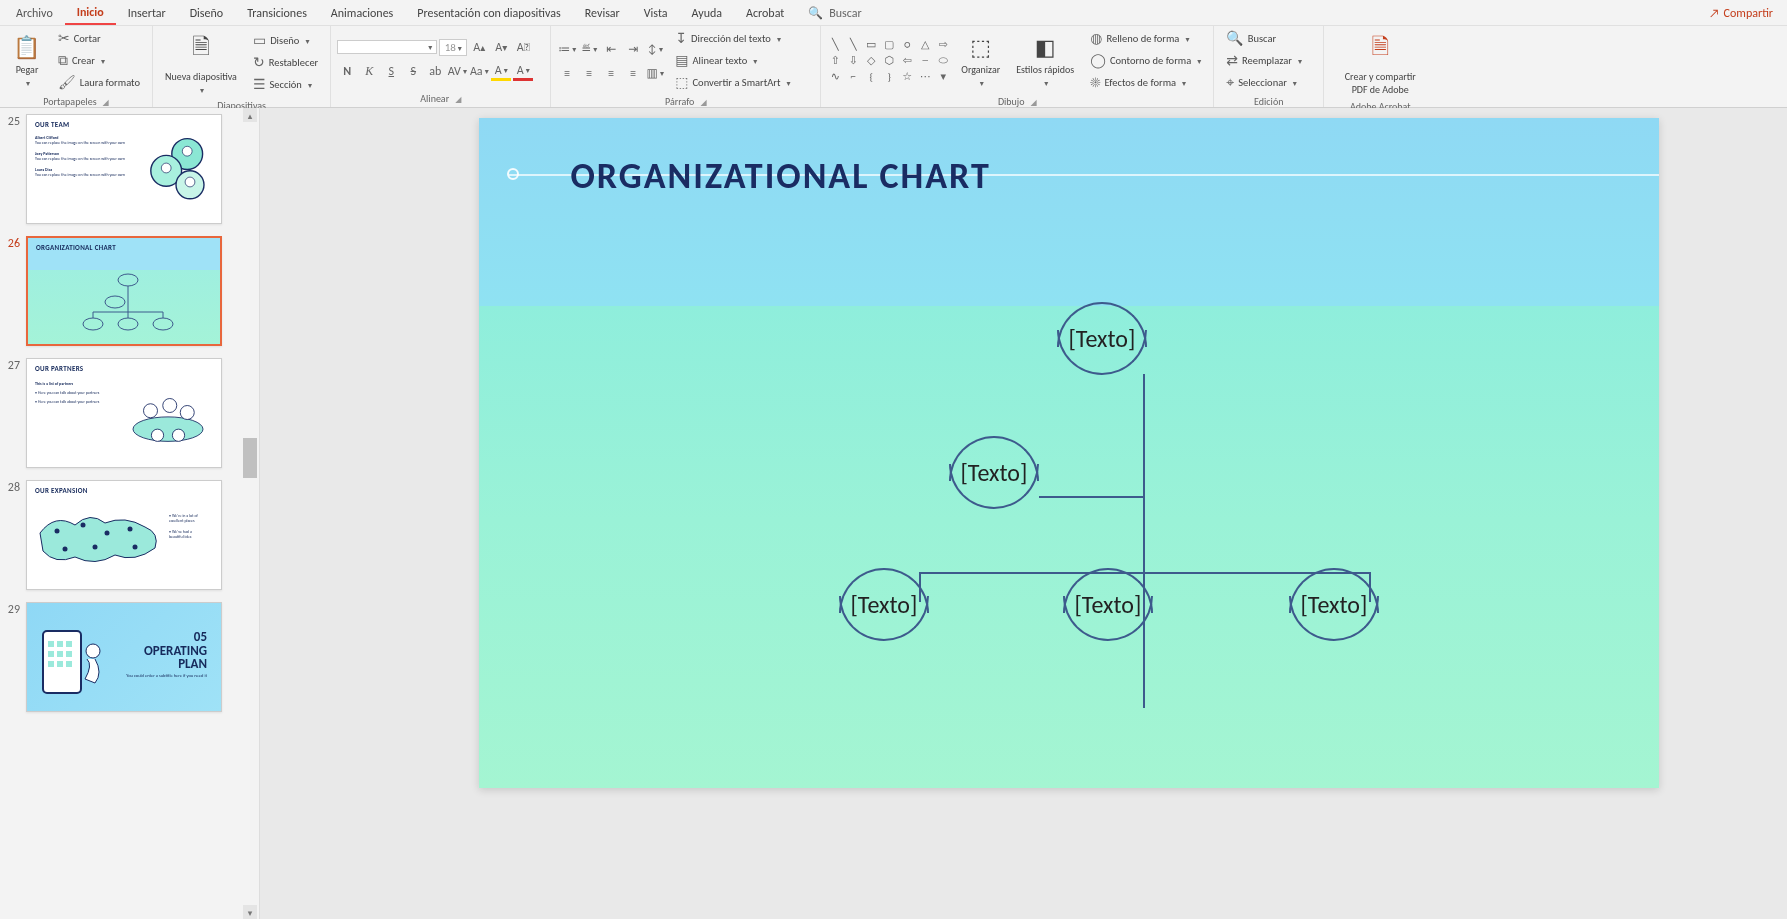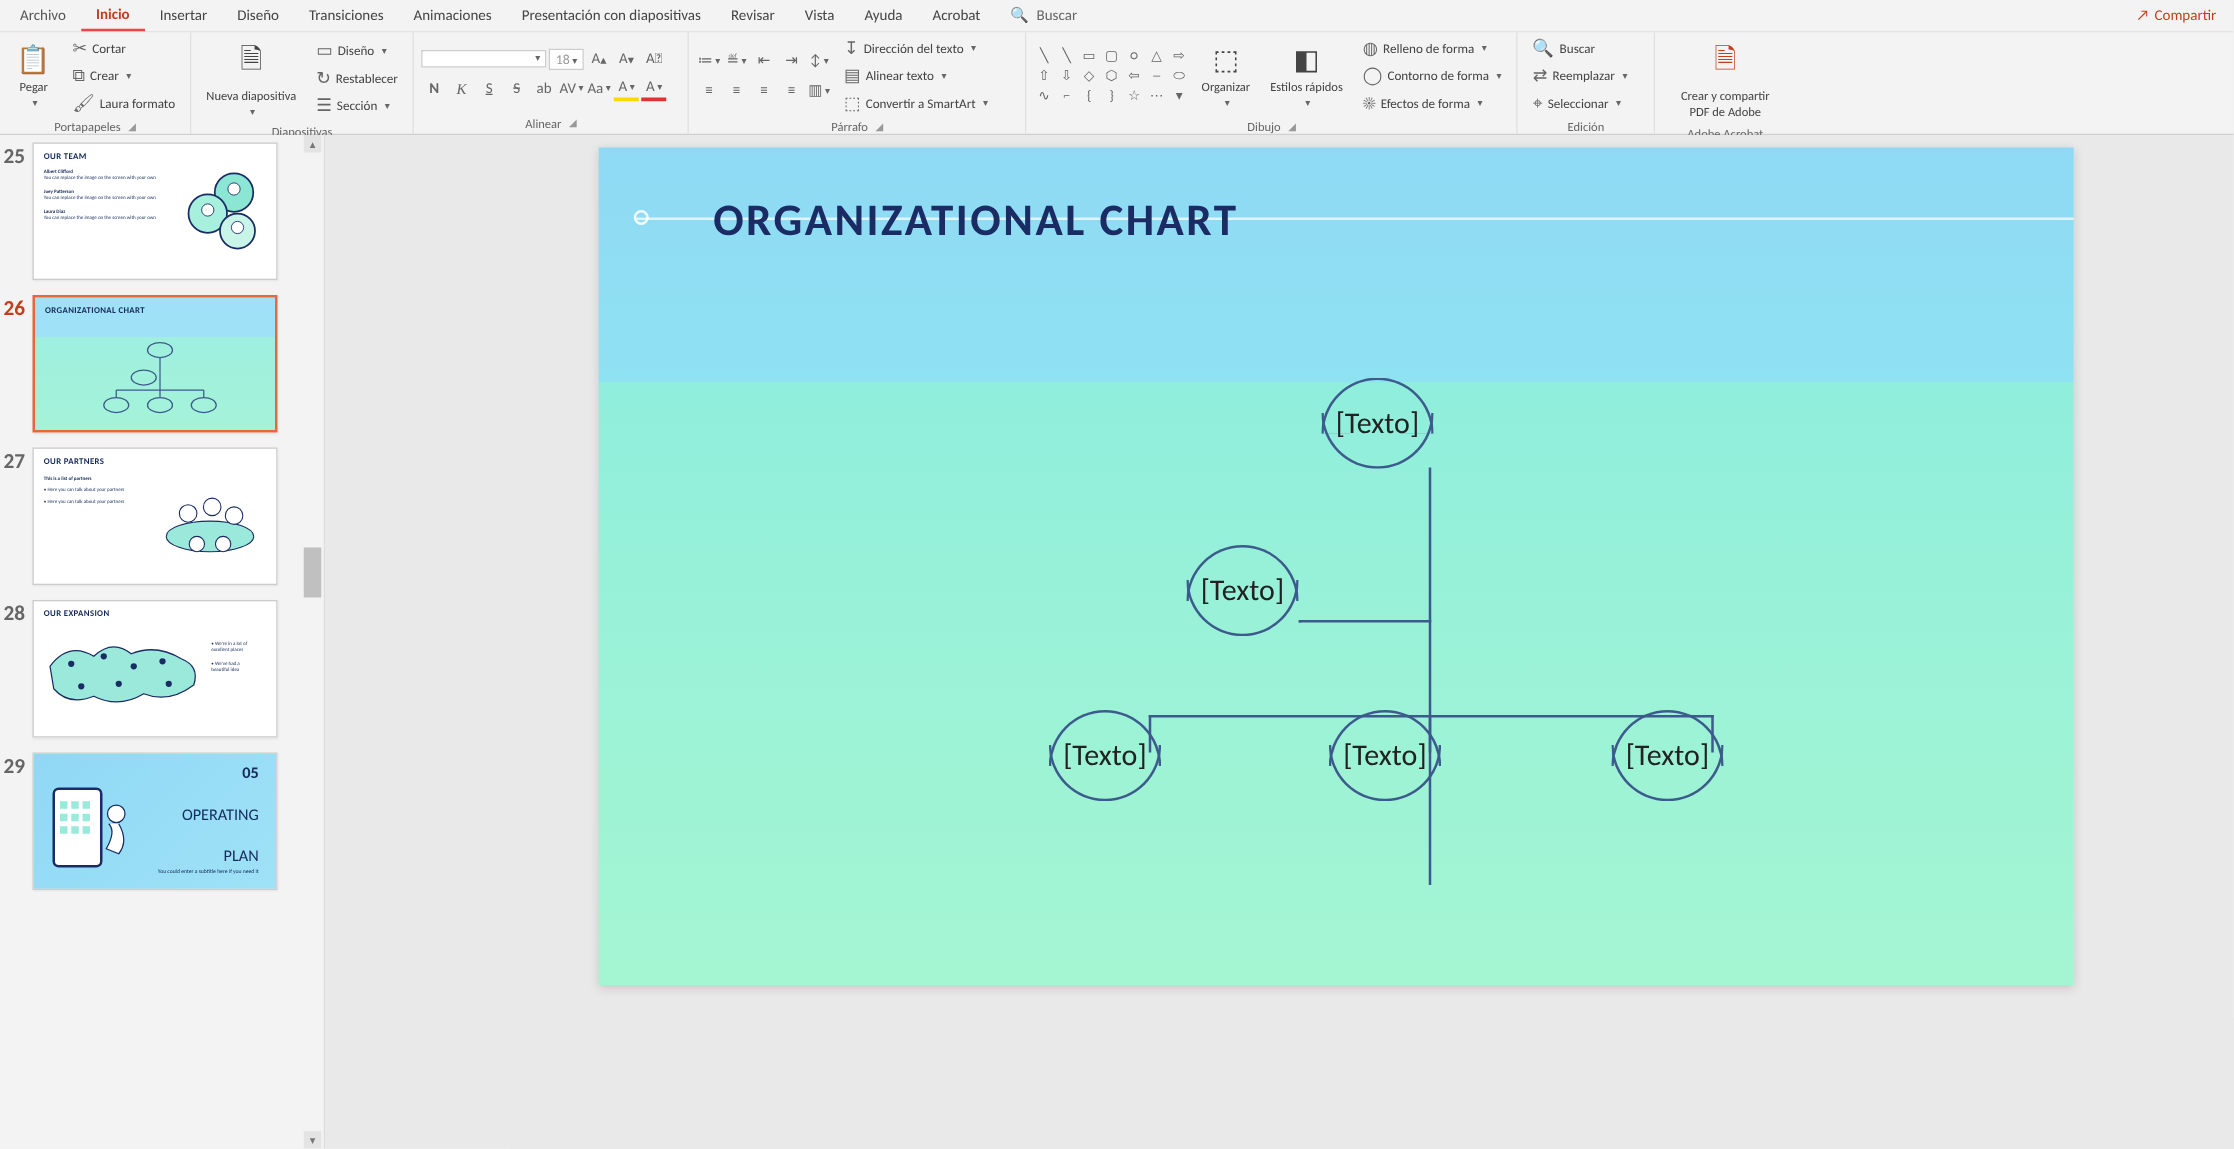--- a/index.html
+++ b/index.html
@@ -38,36 +38,36 @@
 .shapegrid .s { font-size: 11px; display: flex; align-items: center; justify-content: center; color: #666; }
 
 
 .bodyrow { display: flex; height: calc(100% - 108px); }
 .thumbs { width: 260px; background: #f3f3f3; overflow: hidden; border-right: 1px solid #ddd; position: relative; }
 .thumbs .scroll { position: absolute; right: 2px; top: 0; bottom: 0; width: 14px; }
 .thumbs .scroll .up, .thumbs .scroll .dn { width: 14px; height: 14px; background: #e4e4e4; font-size: 9px; display: flex; align-items: center; justify-content: center; color: #777; }
 .thumbs .scroll .dn { position: absolute; bottom: 0; }
 .thumbs .scroll .thumb { position: absolute; top: 330px; width: 14px; height: 40px; background: #c0c0c0; }
 .trow { display: flex; align-items: flex-start; gap: 6px; padding: 6px 4px 6px 2px; }
-.trow .num { width: 18px; text-align: right; font-size: 17px; color: #666; font-weight: bold; }
+.trow .num { width: 18px; text-align: right; font-size: 12px; color: #666; }
 .trow.sel .num { color: #c43e1c; }
 .trow .th { width: 196px; height: 110px; background: #fff; border: 1px solid #ccc; box-shadow: 0 1px 2px rgba(0,0,0,.08); position: relative; overflow: hidden; }
 .trow.sel .th { border: 2px solid #e8663c; }
 .th .title { font-size: 7px; font-weight: 700; color: #162a5b; padding: 5px 8px 2px; letter-spacing: .3px; }
 .th.bg-gr { background: linear-gradient(#fff,#fff); }
 .th.bg-org { background: linear-gradient(180deg,#9fe2f7 0%, #9fe2f7 30%, #9fefdf 30%, #a4f3d8 100%); }
 .th.bg-plan { background: linear-gradient(135deg,#8fd8f5,#9fe2f7); }
 .th .tiny { font-size: 4px; color: #162a5b; padding: 0 8px; }
 .th .gearimg { position: absolute; right: 10px; top: 18px; width: 70px; height: 70px; }
 .th .peopleimg { position: absolute; right: 8px; top: 22px; width: 90px; height: 70px; }
 .th .mapimg { position: absolute; left: 8px; top: 22px; width: 130px; height: 70px; }
 .th .orgmini { position: absolute; left: 45px; top: 34px; width: 110px; height: 60px; }
-.th .plan { position: absolute; right: 14px; top: 8px; text-align: right; }
+.th .plan { position: absolute; right: 14px; top: 26px; text-align: right; }
 .th .plan .n { font-size: 13px; font-weight: 800; color: #162a5b; }
-.th .plan .t { font-size: 13px; font-weight: 400; color: #162a5b; line-height: 1; margin-top: 20px; }
+.th .plan .t { font-size: 13px; font-weight: 700; color: #162a5b; line-height: 1; }
 .th .plan .s { font-size: 4.5px; color: #162a5b; margin-top: 3px; }
 
 
 .canvaswrap { flex: 1; background: #e9e9e9; display: flex; align-items: flex-start; justify-content: center; padding: 10px 0 0 90px; overflow: hidden; }
 .slide { width: 1180px; height: 670px; background: linear-gradient(180deg,#8fd9f4 0%, #8fe2f2 28%, #8feedc 28%, #9af2d7 60%, #a4f5d2 100%); position: relative; box-shadow: 0 2px 8px rgba(0,0,0,.15); }
 .slide .hbar { position: absolute; top: 56px; left: 30px; right: 0; height: 2px; background: #fff; opacity: .7; }
 .slide .hdot { position: absolute; top: 50px; left: 28px; width: 12px; height: 12px; border: 2px solid #fff; border-radius: 50%; background: transparent; opacity: .9; }
 .slide .stitle { position: absolute; top: 36px; left: 92px; font-size: 36px; font-weight: 800; letter-spacing: 2px; color: #1a2c63; }
 .org { position: absolute; top: 190px; left: 260px; width: 760px; height: 430px; }
 .node { position: absolute; font-size: 24px; color: #222; font-family: Calibri, sans-serif; }

